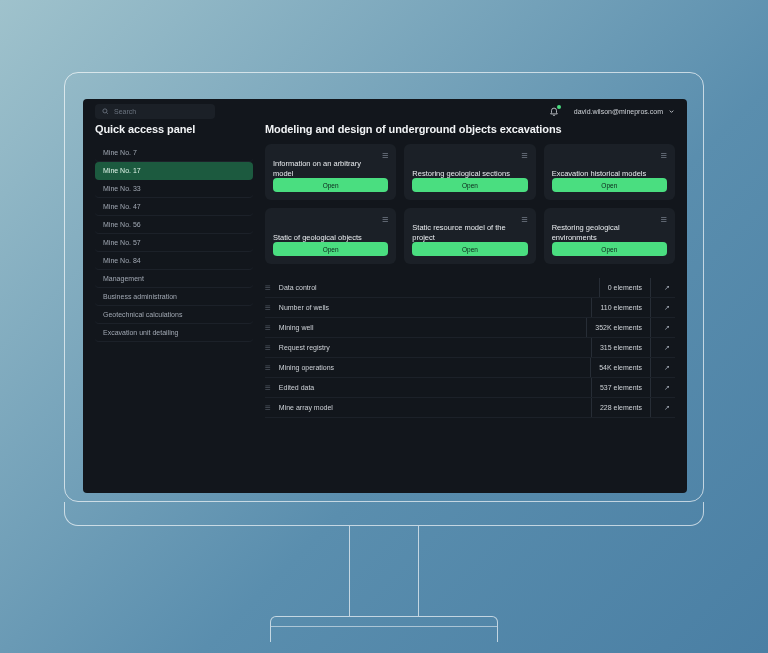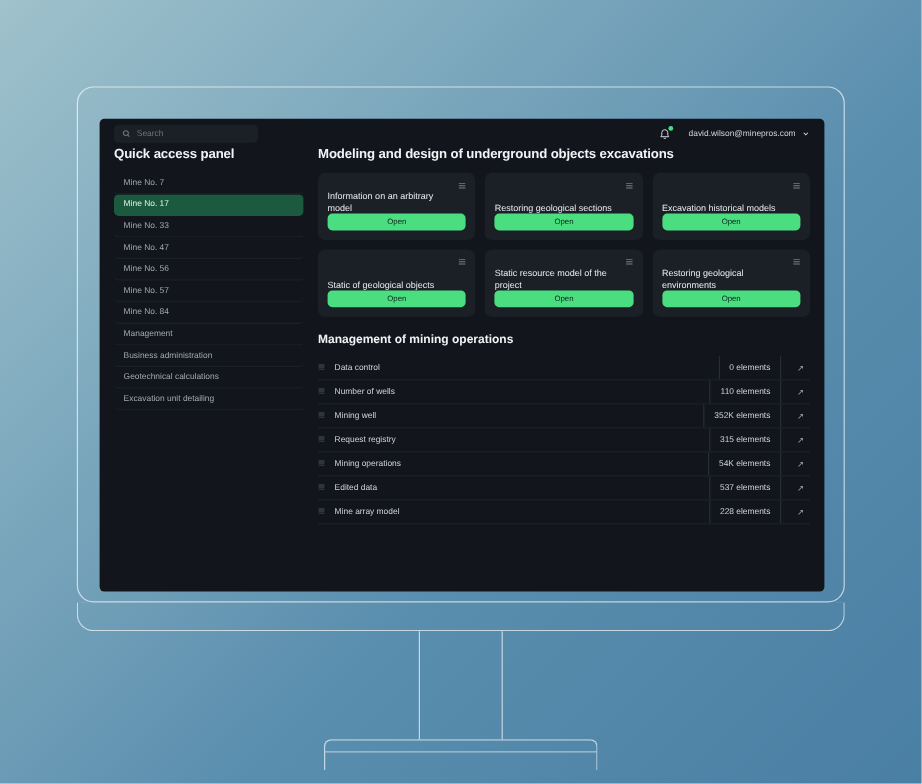--- a/index.html
+++ b/index.html
@@ -247,21 +247,20 @@
               <div class="card-menu">≡</div>
               <button class="open-btn">Open</button>
             </div>
             <div class="card">
               <div class="card-title">Restoring geological environments</div>
               <div class="card-menu">≡</div>
               <button class="open-btn">Open</button>
             </div>
           </div>
 
-        <div class="ops-title">Management of mining operations</div>
         <div class="ops-list" id="ops-list">
             <div class="ops-row">
               <span class="drag-icon">≡</span>
               <span class="ops-label">Data control</span>
               <span class="ops-count">0 elements</span>
               <span class="arrow-icon">↗</span>
             </div>
             <div class="ops-row">
               <span class="drag-icon">≡</span>
               <span class="ops-label">Number of wells</span>

